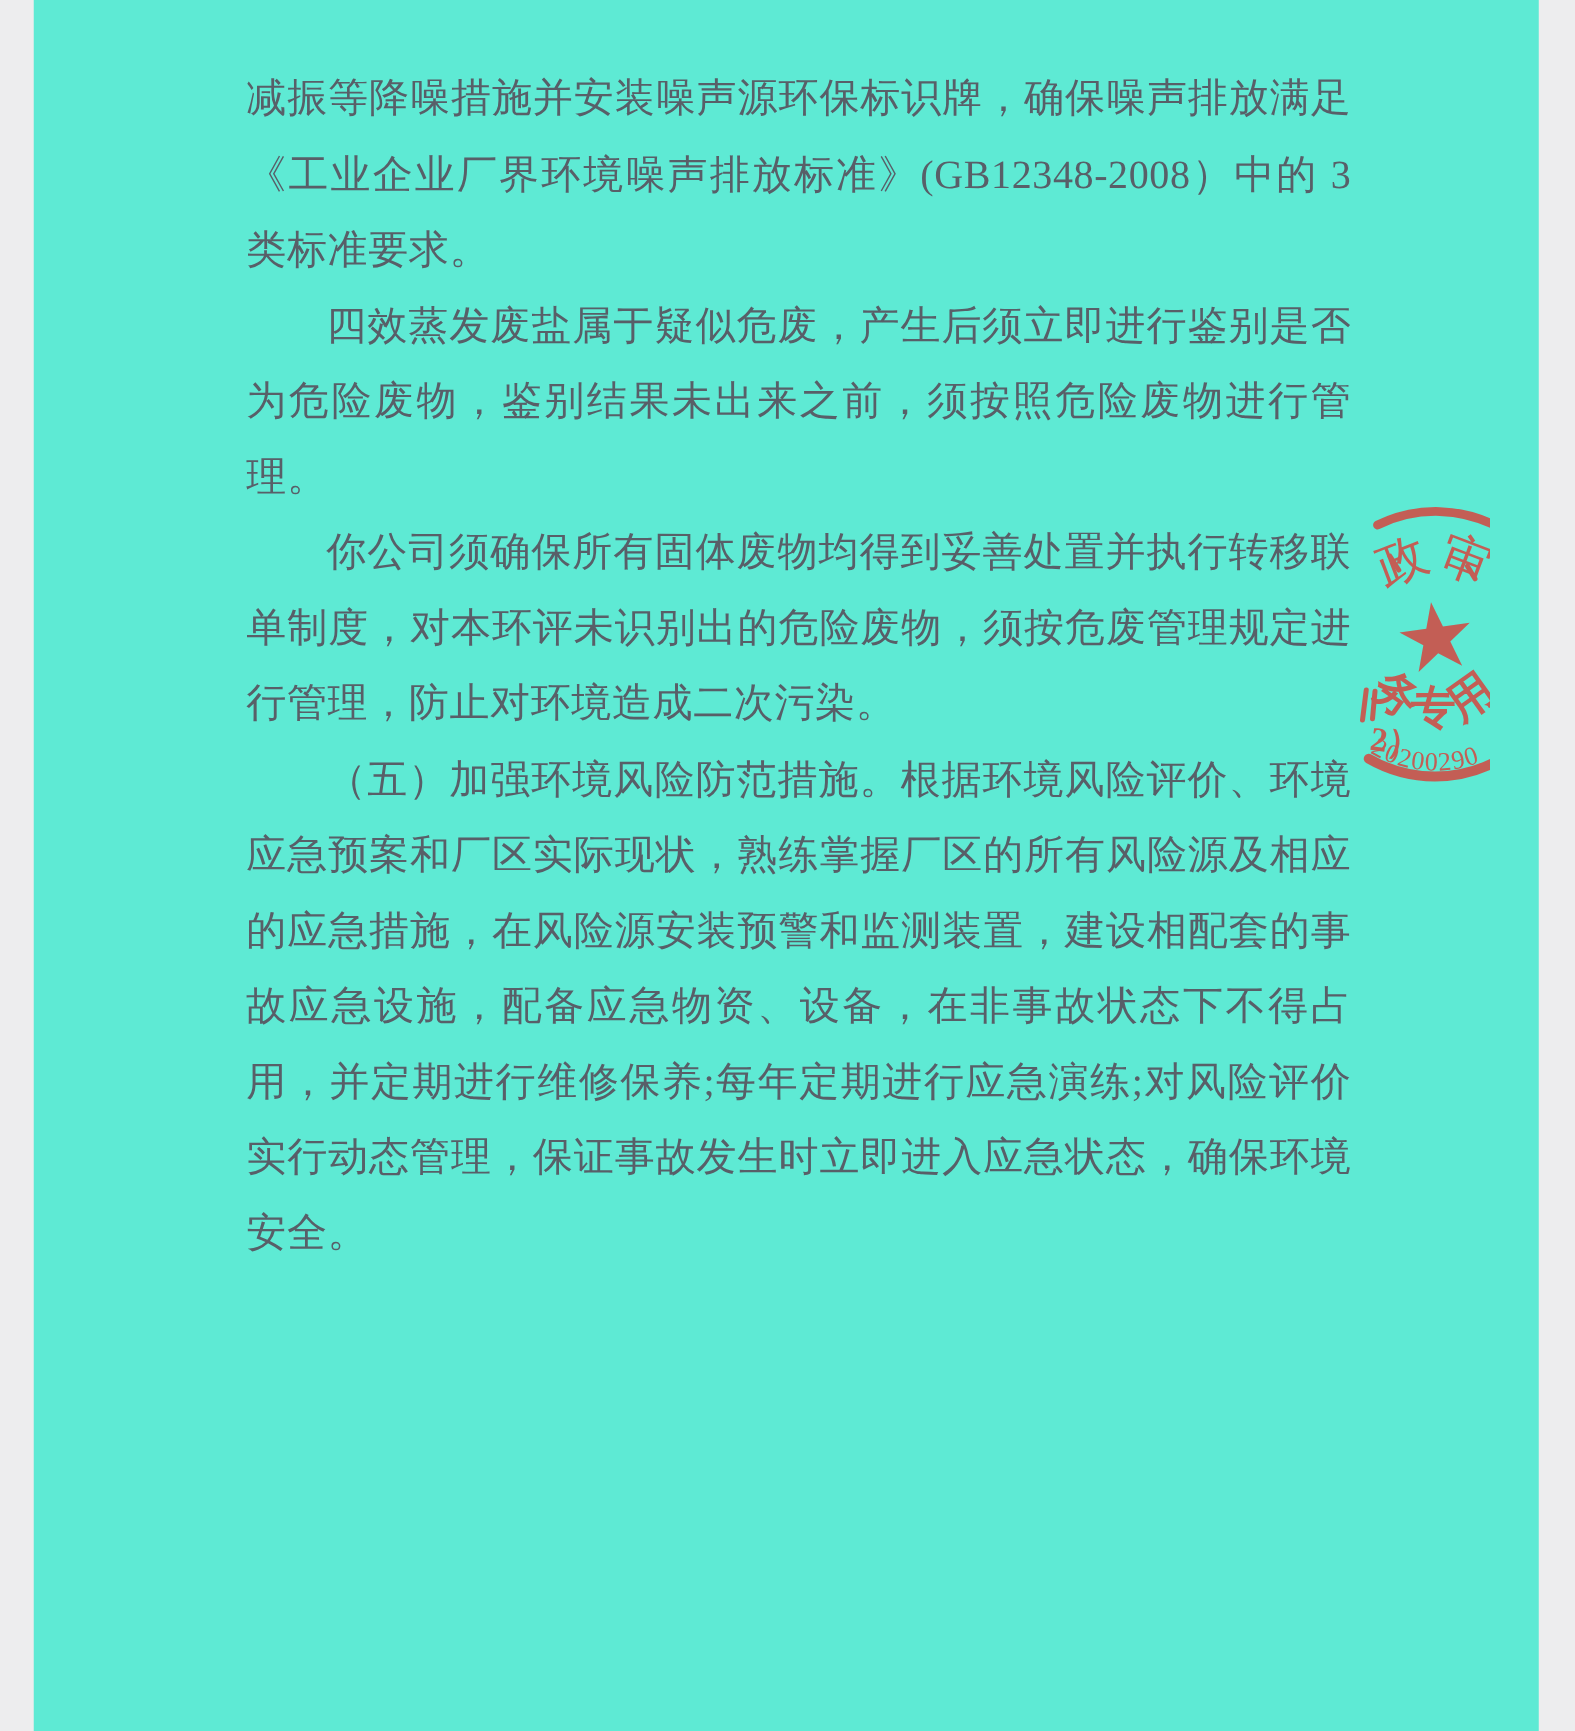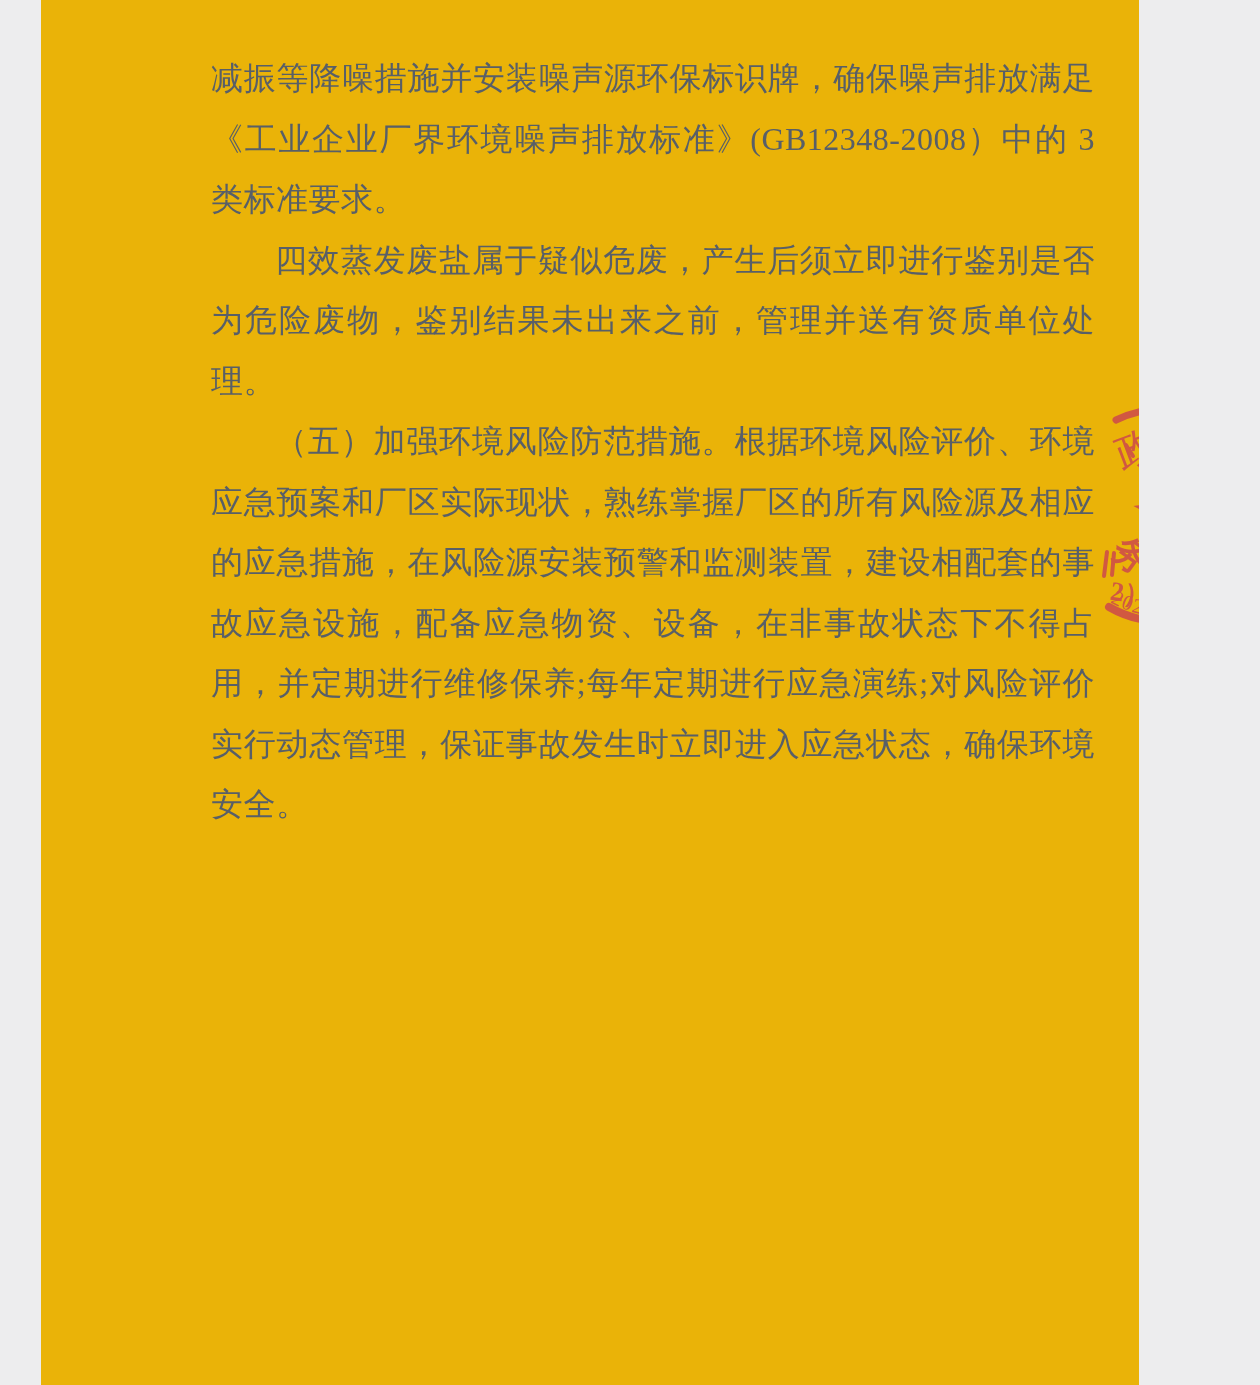--- a/index.html
+++ b/index.html
@@ -7,25 +7,25 @@
   .stage {
     position: relative;
     width: 1260px;
     height: 1385px;
     background: #ededee;
     overflow: hidden;
     font-family: "Liberation Serif", "DejaVu Serif", serif;
   }
   .paper {
     position: absolute;
-    left: 41px;
+    left: 27px;
     top: 0;
-    width: 1098px;
+    width: 1204px;
     height: 1385px;
-    background: #eab308;
+    background: #5eead4;
     overflow: hidden;
   }
   .text-block {
     position: absolute;
     left: 170px;
     top: 48px;
     width: 884px;
     color: #585f68;
     font-size: 32px;
     line-height: 60.5px;
@@ -55,21 +55,22 @@
   .stamp-text { fill: #cf4f48; font-family: "Liberation Serif", "DejaVu Serif", serif; }
 </style>
 </head>
 <body>
 
 <div class="stage">
   <div class="paper">
 
     <div class="text-block">
       <p class="no-indent">减振等降噪措施并安装噪声源环保标识牌，确保噪声排放满足《工业企业厂界环境噪声排放标准》(GB12348-2008）中的 3 类标准要求。</p>
-      <p>四效蒸发废盐属于疑似危废，产生后须立即进行鉴别是否为危险废物，鉴别结果未出来之前，管理并送有资质单位处理。</p>
+      <p>四效蒸发废盐属于疑似危废，产生后须立即进行鉴别是否为危险废物，鉴别结果未出来之前，须按照危险废物进行管理。</p>
+      <p>你公司须确保所有固体废物均得到妥善处置并执行转移联单制度，对本环评未识别出的危险废物，须按危废管理规定进行管理，防止对环境造成二次污染。</p>
       <p>（五）加强环境风险防范措施。根据环境风险评价、环境应急预案和厂区实际现状，熟练掌握厂区的所有风险源及相应的应急措施，在风险源安装预警和监测装置，建设相配套的事故应急设施，配备应急物资、设备，在非事故状态下不得占用，并定期进行维修保养;每年定期进行应急演练;对风险评价实行动态管理，保证事故发生时立即进入应急状态，确保环境安全。</p>
     </div>
 
     <div class="stamp-clip">
       <svg width="230" height="230" viewBox="0 0 230 230">
         <defs>
           <path id="arc-top-text" d="M 57 115 A 58 58 0 0 1 173 115"></path>
           <path id="arc-bottom-text" d="M 52 115 A 63 63 0 0 0 178 115"></path>
           <path id="arc-serial" d="M 27 166 A 102 102 0 0 0 203 166"></path>
         </defs>

